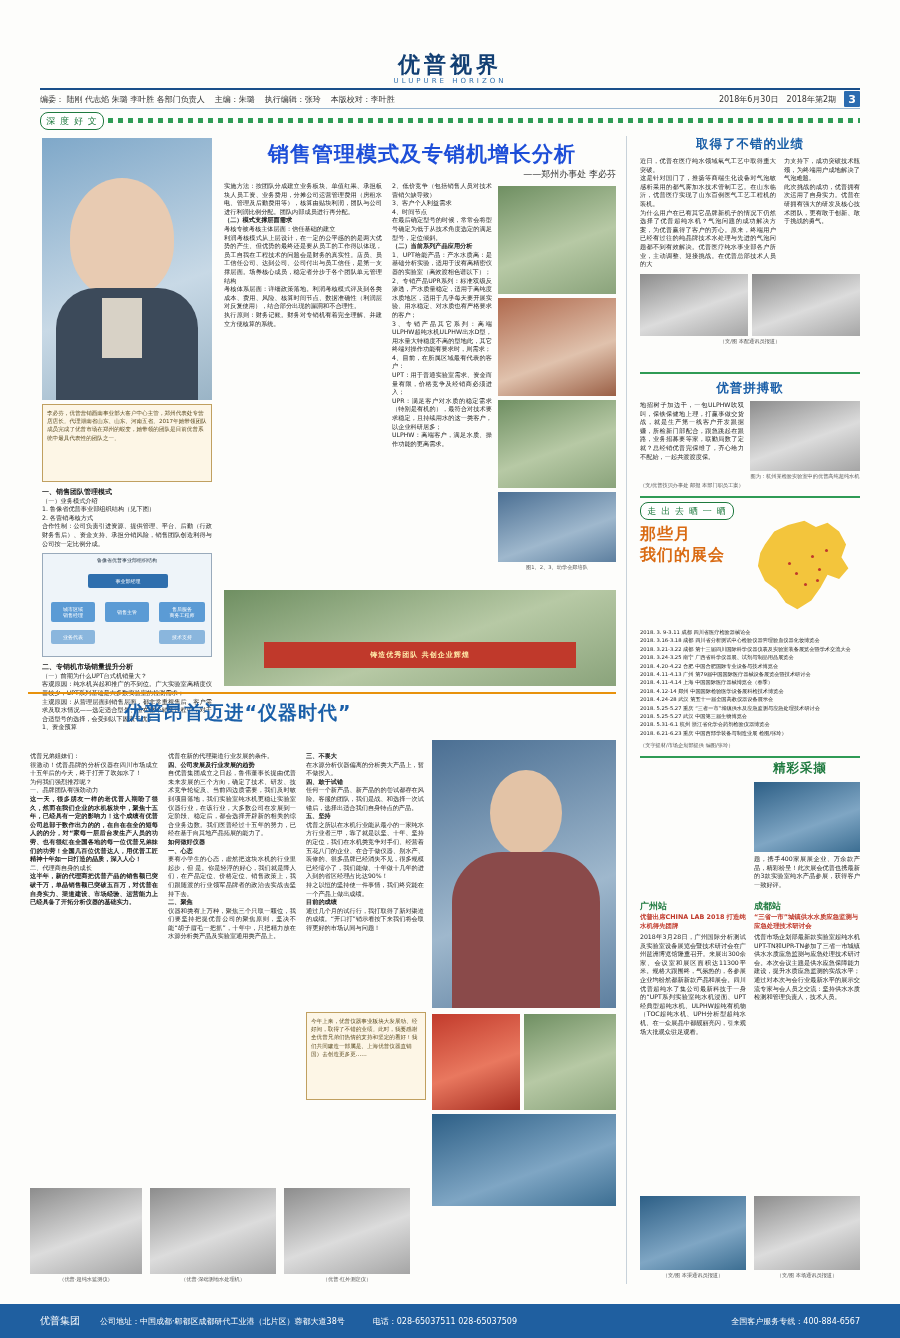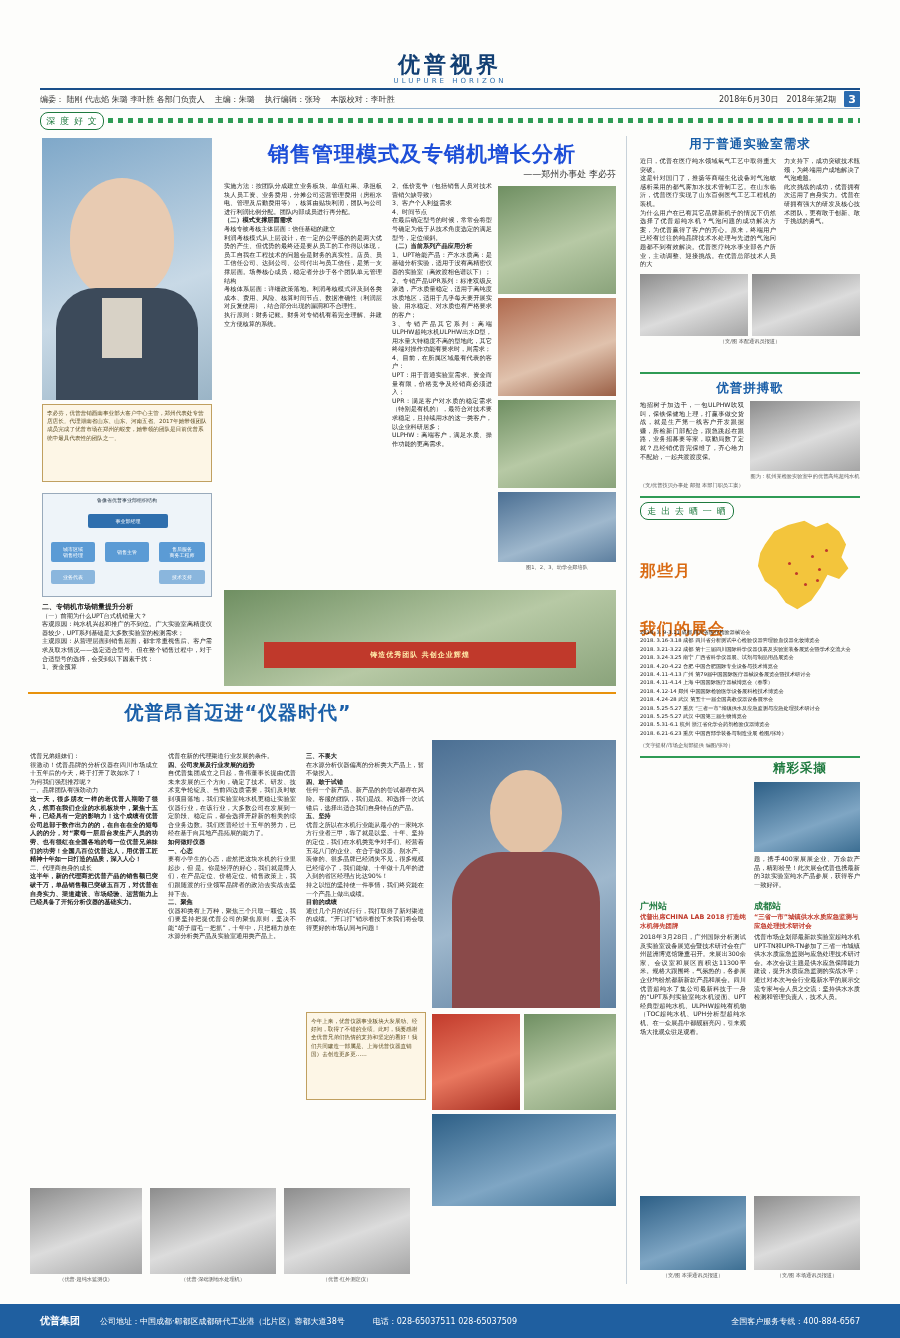--- a/index.html
+++ b/index.html
@@ -77,28 +77,28 @@
   .byline2{
     position:absolute;left:28px;top:726px;width:420px;text-align:right;
     font-size:9px;color:#333;padding-right:60px;box-sizing:border-box;
   }
   
   .rh{
     font-size:12.5px;font-weight:bold;color:#1a5fa8;text-align:center;
     letter-spacing:1px;
   }
   .rh.green{color:#1f7a3f;}
-  .rh.orange{color:#d96a12;margin-top:37px;}
+  .rh.orange{color:#d96a12;}
   
   .footer{
     position:absolute;left:0;bottom:0;width:900px;height:34px;
     background:#1f5fa0;color:#fff;display:flex;align-items:center;
     font-size:8px;
   }
-  .footer .brand{margin-left:40px;font-weight:bold;font-size:10px;}
+  .footer .brand{margin-left:40px;font-weight:normal;font-size:10px;}
   .footer .addr{margin-left:20px;}
   .footer .tel{margin-left:28px;}
   .footer .svc{margin-left:auto;margin-right:40px;}
   
   .boxnote{
     border:1px solid #c0a060;background:#fdf6e6;font-size:5.6px;
     line-height:8.2px;color:#5a4a20;padding:4px;box-sizing:border-box;
   }
   .orgchart{border:1px solid #9ab;background:#eef4f9;box-sizing:border-box;}
   .orgbox{
@@ -162,20 +162,27 @@
   <div class="byline1">——郑州办事处  李必芬</div>
 
   <div class="photo photo-grad1" style="position:absolute;left:42px;top:138px;width:170px;height:262px;">
     <div style="position:absolute;left:28px;top:40px;width:104px;height:120px;background:#e8cbb2;border-radius:50% 50% 45% 45%;"></div>
     <div style="position:absolute;left:14px;top:150px;width:142px;height:112px;background:#3c4a5a;border-radius:40px 40px 0 0;"></div>
     <div style="position:absolute;left:60px;top:160px;width:40px;height:60px;background:#d8d2c6;"></div>
   </div>
   <div class="boxnote" style="position:absolute;left:42px;top:404px;width:170px;height:78px;">李必芬，优普营销西南事业部大客户中心主管，郑州代表处专营店店长。代理湖南省山东、山东、河南五省。2017年她带领团队成员完成了优普市场在郑州的蜕变，她带领的团队是目前优普系统中最具代表性的团队之一。</div>
 
   <div style="position:absolute;left:42px;top:488px;width:170px;">
+    <div class="col-text">
+      <div class="hl" style="font-size:7px;">一、销售团队管理模式</div>
+      <div>（一）业务模式介绍</div>
+      <div>1. 鲁像省优普事业部组织结构（见下图）</div>
+      <div>2. 各营销考核方式</div>
+      <div>合作性制：公司负责引进资源、提供管理、平台、后勤（行政财务售后）、资金支持、承担分销风险，销售团队创造利得与公司按一定比例分成。</div>
+    </div>
 
     <div class="orgchart" style="margin-top:5px;height:104px;position:relative;">
       <div style="font-size:5px;text-align:center;color:#234;margin-top:3px;">鲁像省优普事业部组织结构</div>
       <div class="orgbox" style="position:absolute;left:45px;top:20px;width:80px;height:14px;">事业部经理</div>
       <div class="orgbox lt" style="position:absolute;left:8px;top:48px;width:44px;height:20px;">城市区域<br>销售经理</div>
       <div class="orgbox lt" style="position:absolute;left:62px;top:48px;width:44px;height:20px;">销售主管</div>
       <div class="orgbox lt" style="position:absolute;left:116px;top:48px;width:46px;height:20px;">售后服务<br>商务工程师</div>
       <div class="orgbox" style="position:absolute;left:8px;top:76px;width:44px;height:14px;background:#8ab6dd;">业务代表</div>
       <div class="orgbox" style="position:absolute;left:116px;top:76px;width:46px;height:14px;background:#8ab6dd;">技术支持</div>
     </div>
@@ -286,21 +293,21 @@
   <div class="photo photo-grad5" style="position:absolute;left:30px;top:1188px;width:112px;height:86px;"></div>
   <div class="cap" style="position:absolute;left:30px;top:1276px;width:112px;">（优普·超纯水监测仪）</div>
   <div class="photo photo-grad5" style="position:absolute;left:150px;top:1188px;width:126px;height:86px;"></div>
   <div class="cap" style="position:absolute;left:150px;top:1276px;width:126px;">（优普·深端测地水处理机）</div>
   <div class="photo photo-grad5" style="position:absolute;left:284px;top:1188px;width:126px;height:86px;"></div>
   <div class="cap" style="position:absolute;left:284px;top:1276px;width:126px;">（优普·红外测定仪）</div>
 
   <div class="colrule" style="left:626px;top:136px;height:1148px;"></div>
 
   <div style="position:absolute;left:640px;top:136px;width:220px;">
-    <div class="rh">用于普通实验室需求</div>
+    <div class="rh">取得了不错的业绩</div>
     <div style="display:flex;gap:8px;margin-top:4px;">
       <div style="width:136px;">
         <div class="col-text">近日，优普在医疗纯水领域氧气工艺中取得重大突破。</div>
         <div class="col-text">这是针对国门了，推扬等商端生化设备对气泡敏感析采用的都气雾加水技术管制工艺。在山东临沂，优普医疗实现了山东百例医气工艺工程机的装机。</div>
         <div class="col-text">为什么用户在已有其它品牌新机子的情况下仍然选择了优普超纯水机？气泡问题的成功解决方案，为优普赢得了客户的芳心。原来，终端用户已经有过往的纯品牌技术水处理与先进的气泡问题都不到有效解决。优普医疗纯水事业部各户所业，主动调整、迎接挑战。在优普总部技术人员的大</div>
       </div>
       <div style="width:76px;">
         <div class="col-text">力支持下，成功突破技术瓶颈，为终端用户成地解决了气泡难题。</div>
         <div class="col-text">此次挑战的成功，优普拥有次运用了自身实力。优普在研拥有强大的研发及核心技术团队，更有敢于创新、敢于挑战的勇气。</div>
       </div>

